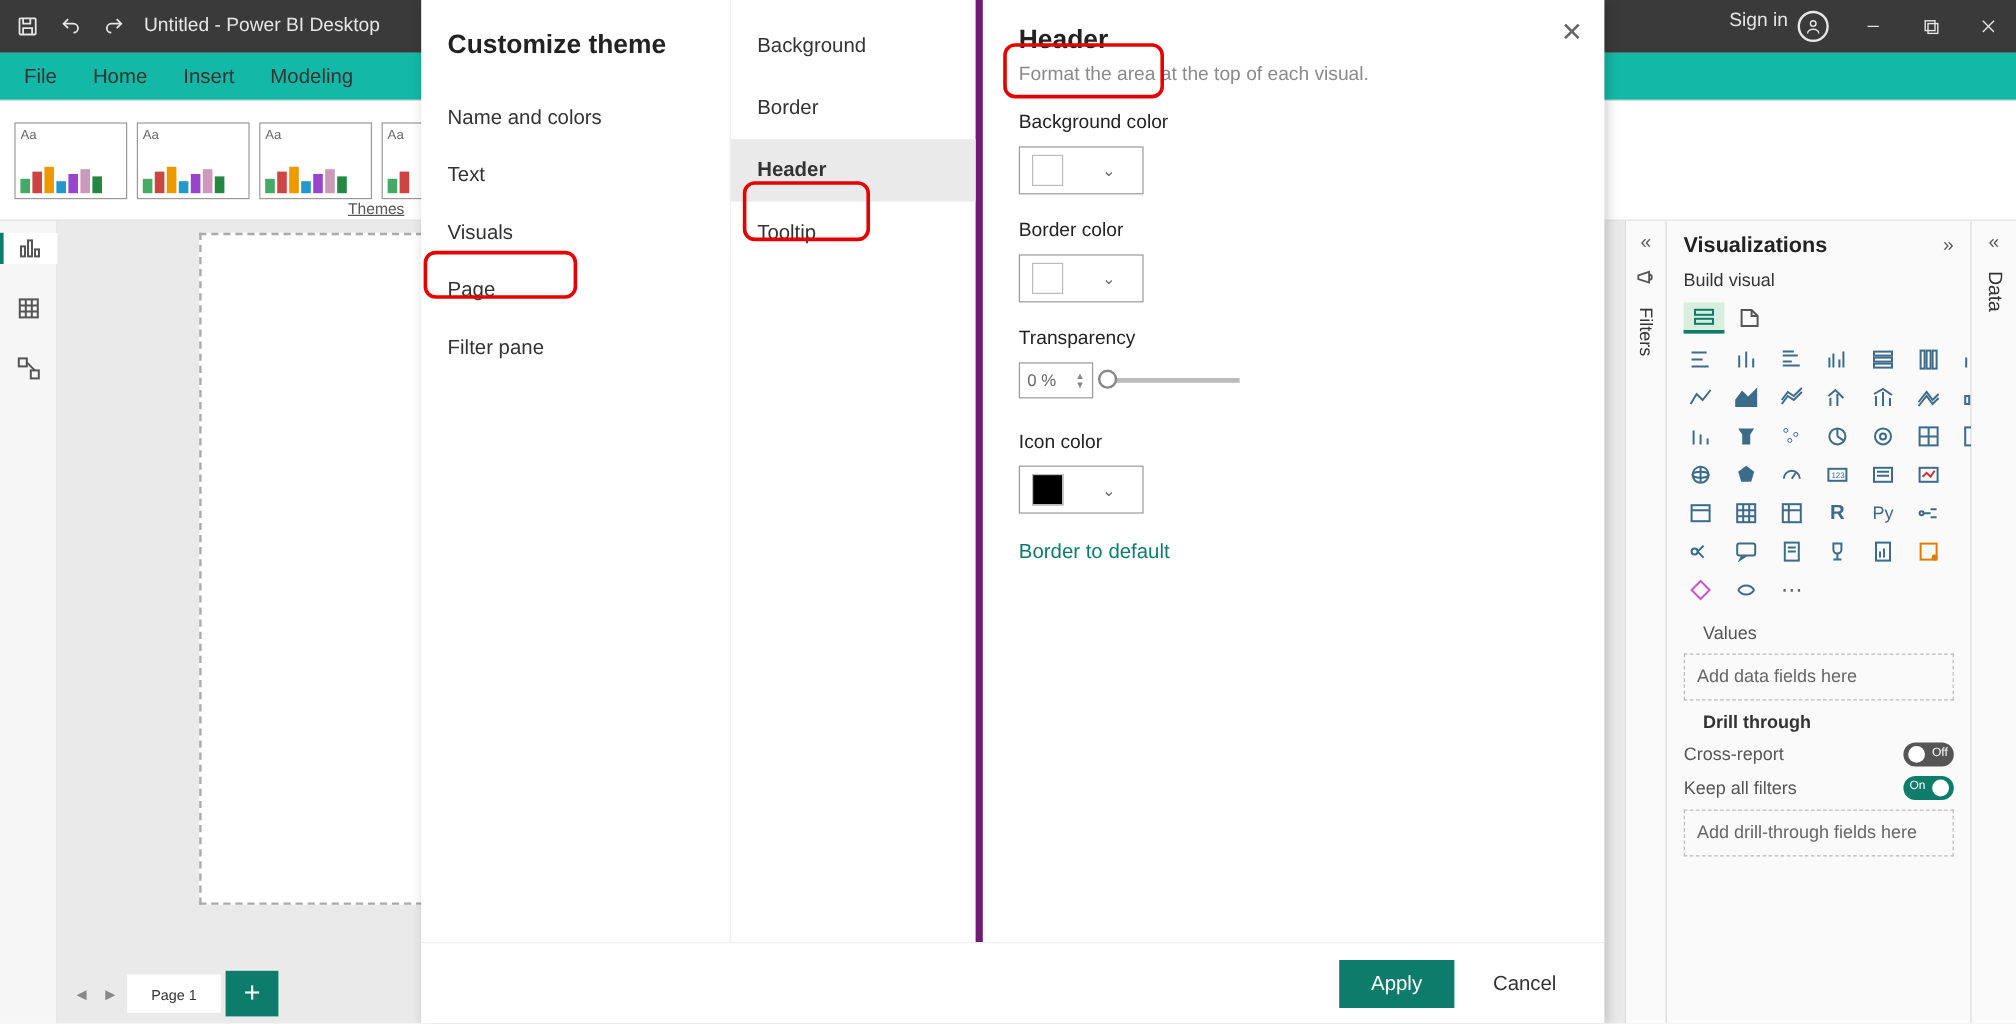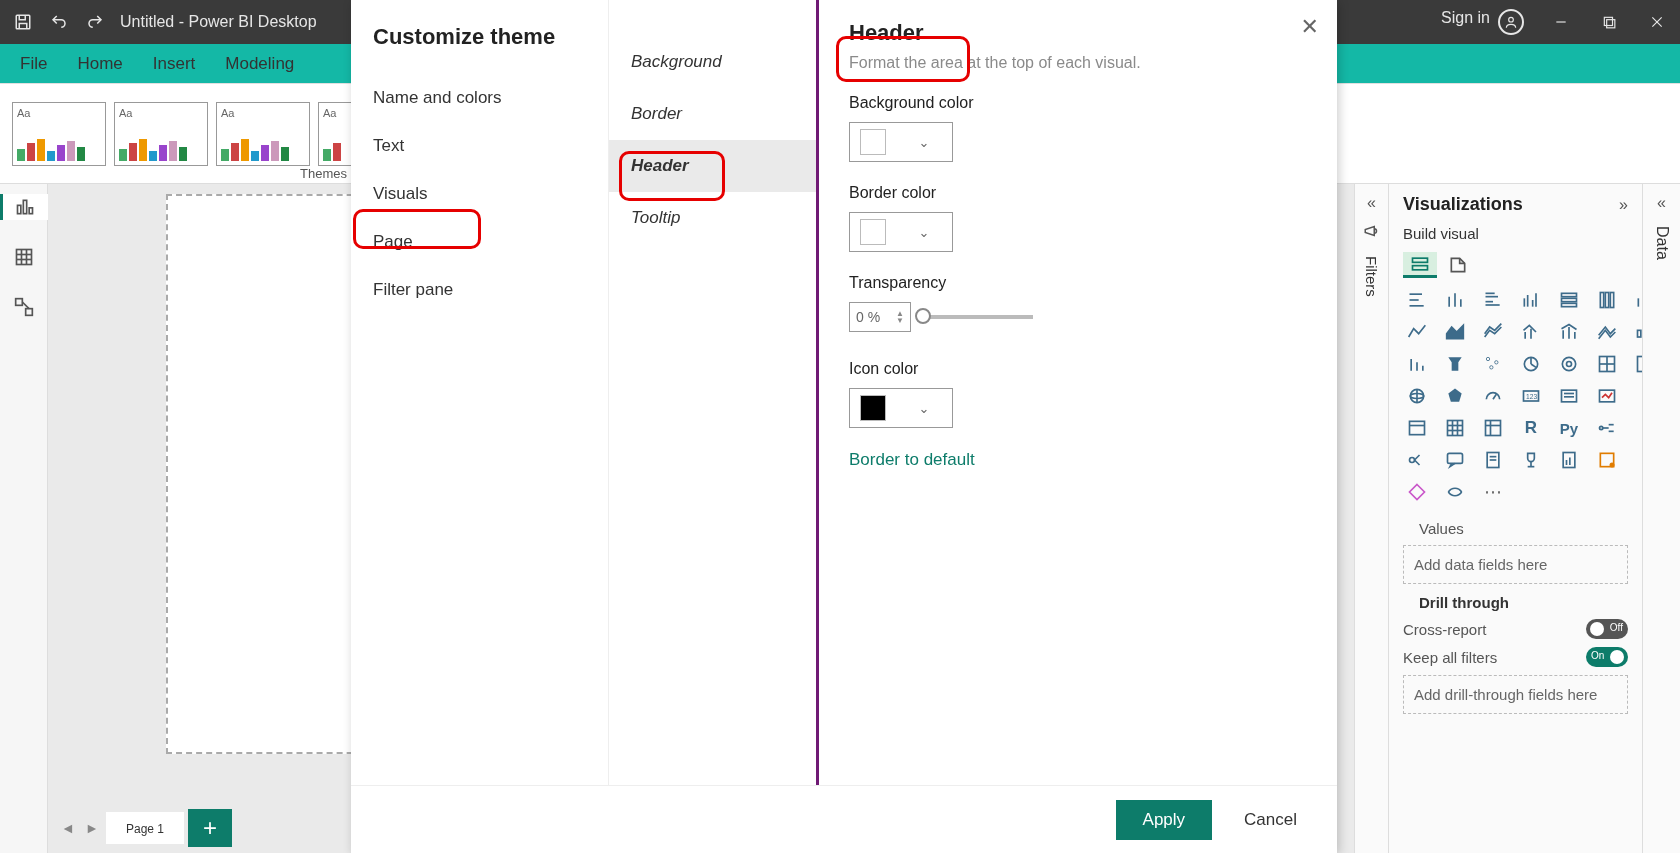--- a/index.html
+++ b/index.html
@@ -19,21 +19,21 @@
 
 .ribbon-tabs { height: 40px; background: #14b8a6; display: flex; align-items: center; padding: 0 20px; gap: 30px; border-bottom: 1px solid #e0e0e0;}
 .ribbon-tabs span { font-size: 17px; color: #333; cursor: pointer; }
 
 
 .themes-row { height: 100px; background:#fff; display:flex; align-items:center; padding:4px 12px; border-bottom:1px solid #ddd; gap:8px; position:relative;}
 .theme-thumb { width:94px; height:64px; border:1px solid #999; background:#fff; display:flex; flex-direction:column; padding:4px;}
 .theme-thumb .aa { font-size:11px; color:#666;}
 .theme-bars { display:flex; align-items:flex-end; gap:2px; flex:1; padding-top:4px;}
 .theme-bars span { width:8px; display:block;}
-.themes-label { position:absolute; bottom:2px; left:300px; font-size:13px; color:#555;}
+.themes-label { position:absolute; bottom:2px; left:290px; font-size:13px; color:#555;text-decoration:underline;}
 
 
 .main { display:flex; height: calc(853px - 44px - 40px - 100px); position:relative;}
 .left-rail { width:48px; background:#f6f6f6; border-right:1px solid #ddd; display:flex; flex-direction:column; align-items:center; padding-top:10px; gap:24px;}
 .left-rail .lr-ic { width:26px; height:26px; display:flex; align-items:center; justify-content:center;}
 .left-rail .lr-ic.active { border-left:3px solid #0d7c6a; background:#fff; width:48px; padding-left:0;}
 .left-rail .lr-ic svg { stroke:#555;}
 
 .canvas { flex:1; background:#eaeaea; position:relative;}
 .canvas-area { position:absolute; top:10px; left:118px; width:1100px; height:560px; border:2px dashed #aaa; background:#fff;}
@@ -80,21 +80,21 @@
 
 .collapse-right { position:absolute; right:2px; top:180px; width:20px; height:28px; background:#f6f6f6; border:1px solid #ddd; display:flex; align-items:center; justify-content:center; font-size:14px; color:#555;}
 
 
 .dialog-shadow { position:absolute; top:0; left:351px; width:986px; height:853px; background:#fff; box-shadow: 2px 2px 10px rgba(0,0,0,0.2); display:flex; flex-direction:column;}
 .dialog-body { flex:1; display:flex; overflow:hidden;}
 .dlg-col1 { width:258px; padding:18px 0; border-right:1px solid #eee;}
 .dlg-title { font-size:22px; font-weight:600; color:#222; padding:6px 22px 24px;}
 .dlg-item { padding:14px 22px; font-size:17px; color:#333; cursor:pointer;}
 .dlg-item.sel { background:#fff;}
-.dlg-col2 { width:210px; border-right:3px solid #701a75; padding-top:36px;font-style:italic;}
+.dlg-col2 { width:210px; border-right:6px solid #701a75; padding-top:12px;}
 .dlg-item2 { padding:16px 22px; font-size:17px; color:#333; cursor:pointer;}
 .dlg-item2.sel { background:#eaeaea; font-weight:600;}
 .dlg-col3 { flex:1; padding:20px 30px; position:relative;}
 .dlg-close { position:absolute; top:14px; right:18px; font-size:22px; color:#666; cursor:pointer;}
 .d3-title { font-size:22px; font-weight:600; color:#222; margin-bottom:8px;}
 .d3-desc { font-size:16px; color:#8a8a8a; margin-bottom:22px;}
 .d3-label { font-size:16px; color:#222; margin-bottom:10px;}
 .color-picker { width:104px; height:40px; border:1px solid #999; display:flex; align-items:center; margin-bottom:22px;}
 .color-picker .swatch { width:26px; height:26px; border:1px solid #bbb; margin:0 10px;}
 .color-picker .swatch.black { background:#000;}
@@ -499,21 +499,21 @@
               <svg width="24" height="20" viewBox="0 0 24 24" stroke="#3d6b8a" stroke-width="2" fill="none">
                 <rect x="3" y="3" width="18" height="18"></rect>
                 <line x1="3" y1="9" x2="21" y2="9"></line>
                 <line x1="9" y1="3" x2="9" y2="21"></line>
               </svg>
             </div>
           <div class="vg">
               <span style="color:#3d6b8a;font-weight:bold;font-size:17px">R</span>
             </div>
           <div class="vg">
-              <span style="color:#3d6b8a;font-weight:bold;font-size:15px">Py</span>
+              <span style="color:#3d6b8a;font-weight:normal;font-size:15px">Py</span>
             </div>
           <div class="vg">
               <svg width="24" height="20" viewBox="0 0 24 24" stroke="#3d6b8a" stroke-width="2" fill="none">
                 <circle cx="5" cy="12" r="2"></circle>
                 <line x1="7" y1="12" x2="14" y2="12"></line>
                 <line x1="14" y1="8" x2="20" y2="8"></line>
                 <line x1="14" y1="16" x2="20" y2="16"></line>
               </svg>
             </div>
           <div class="vg"></div>

